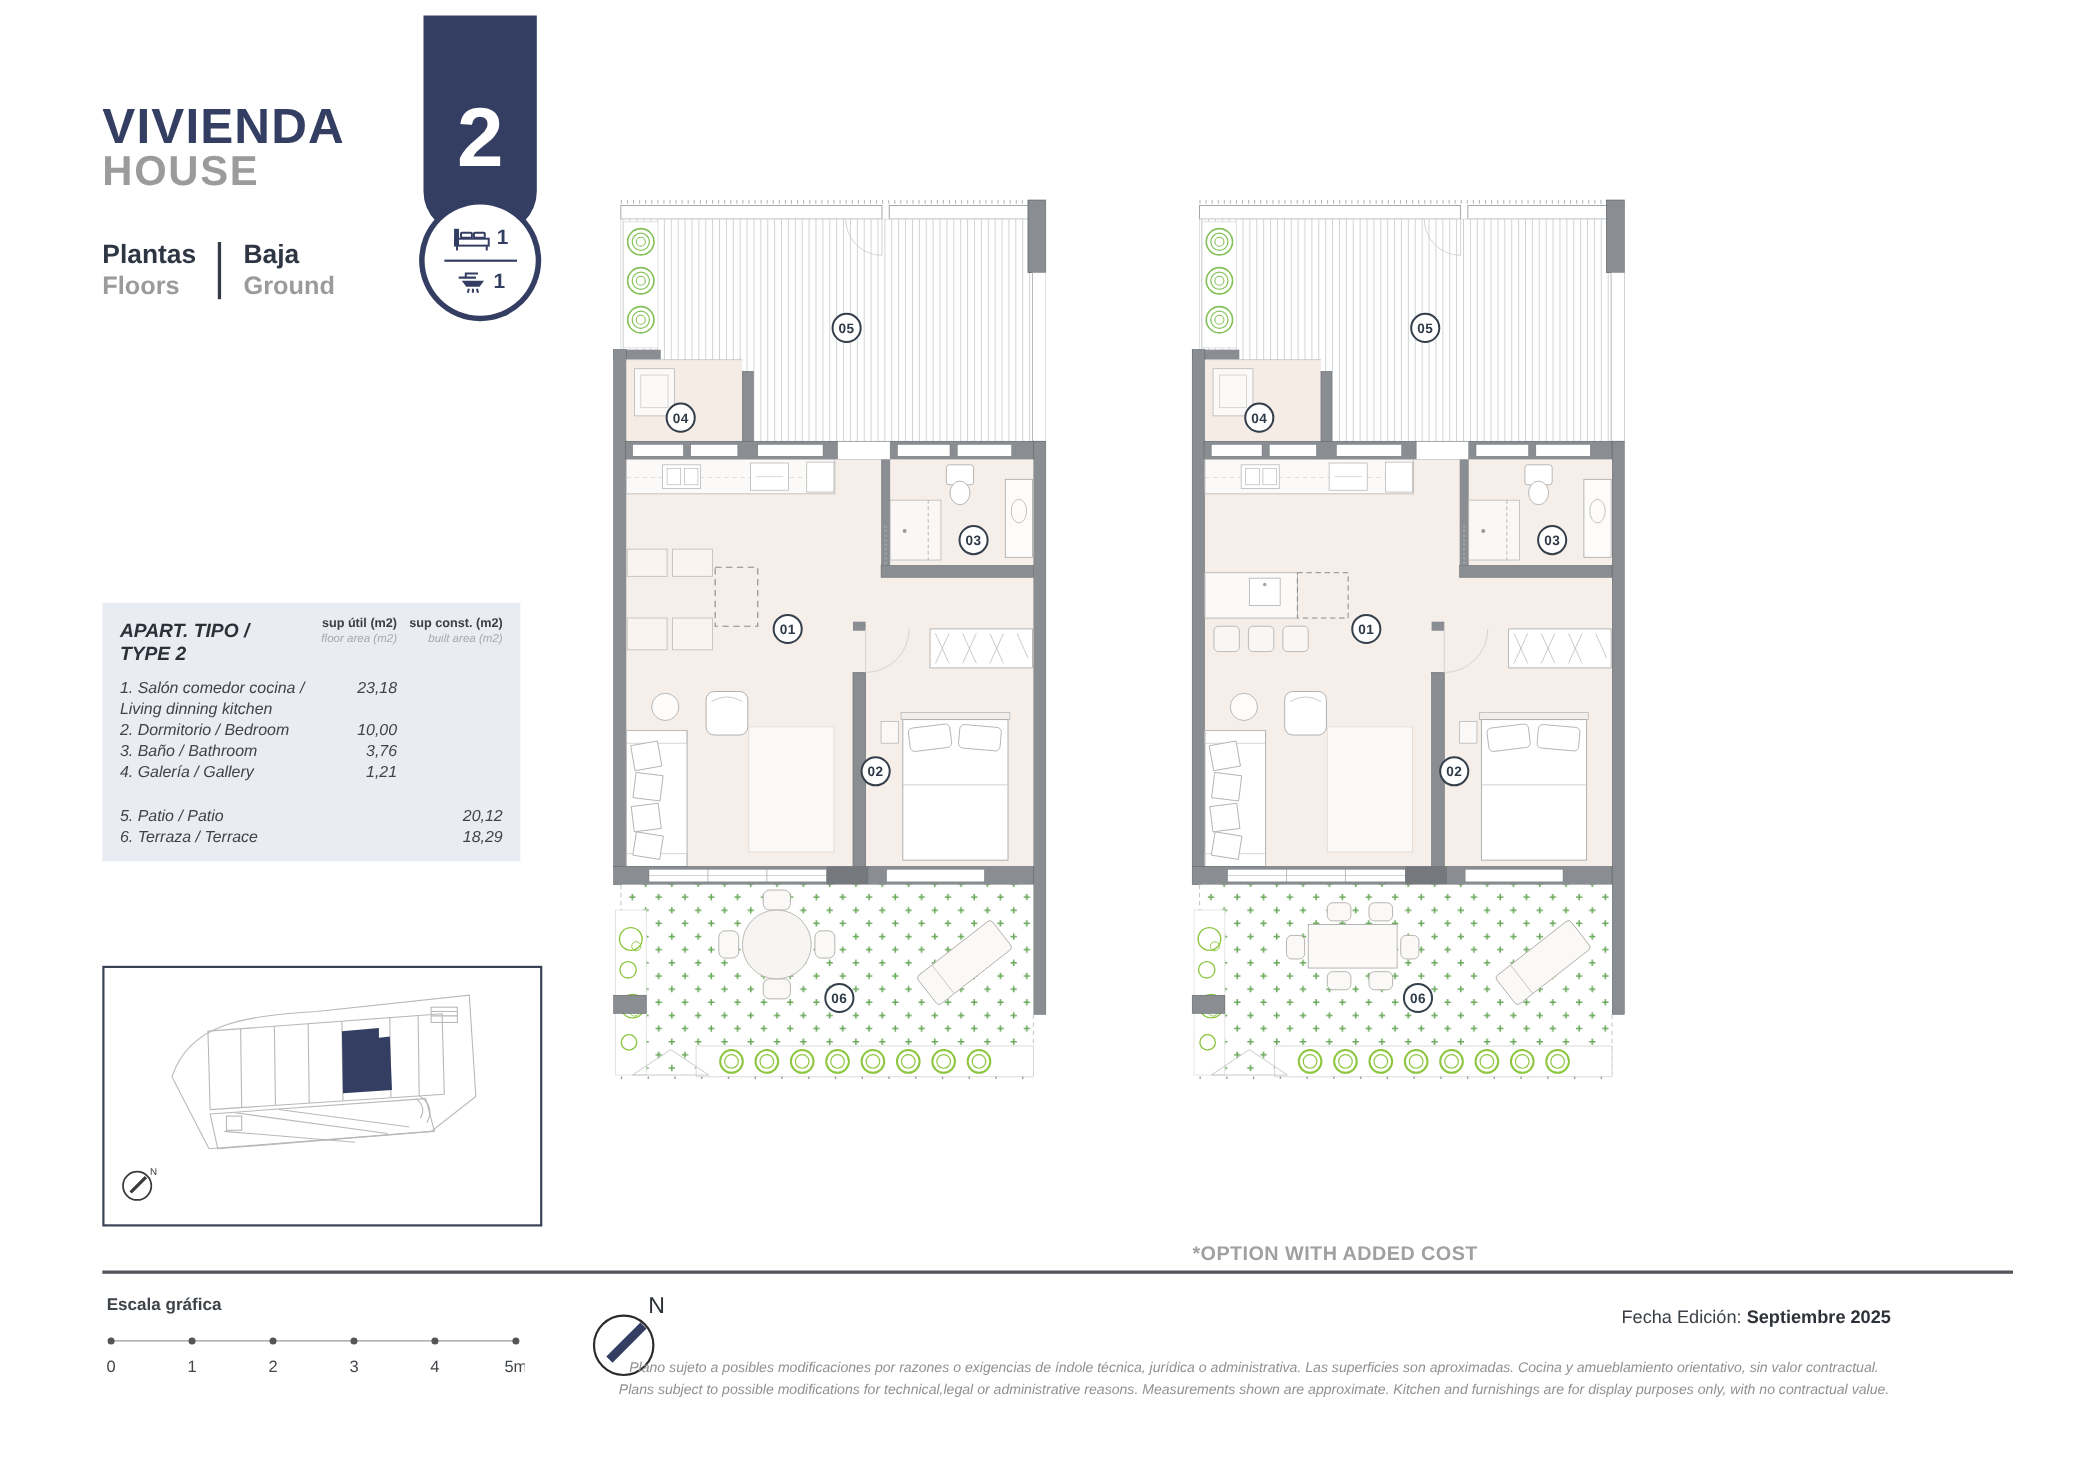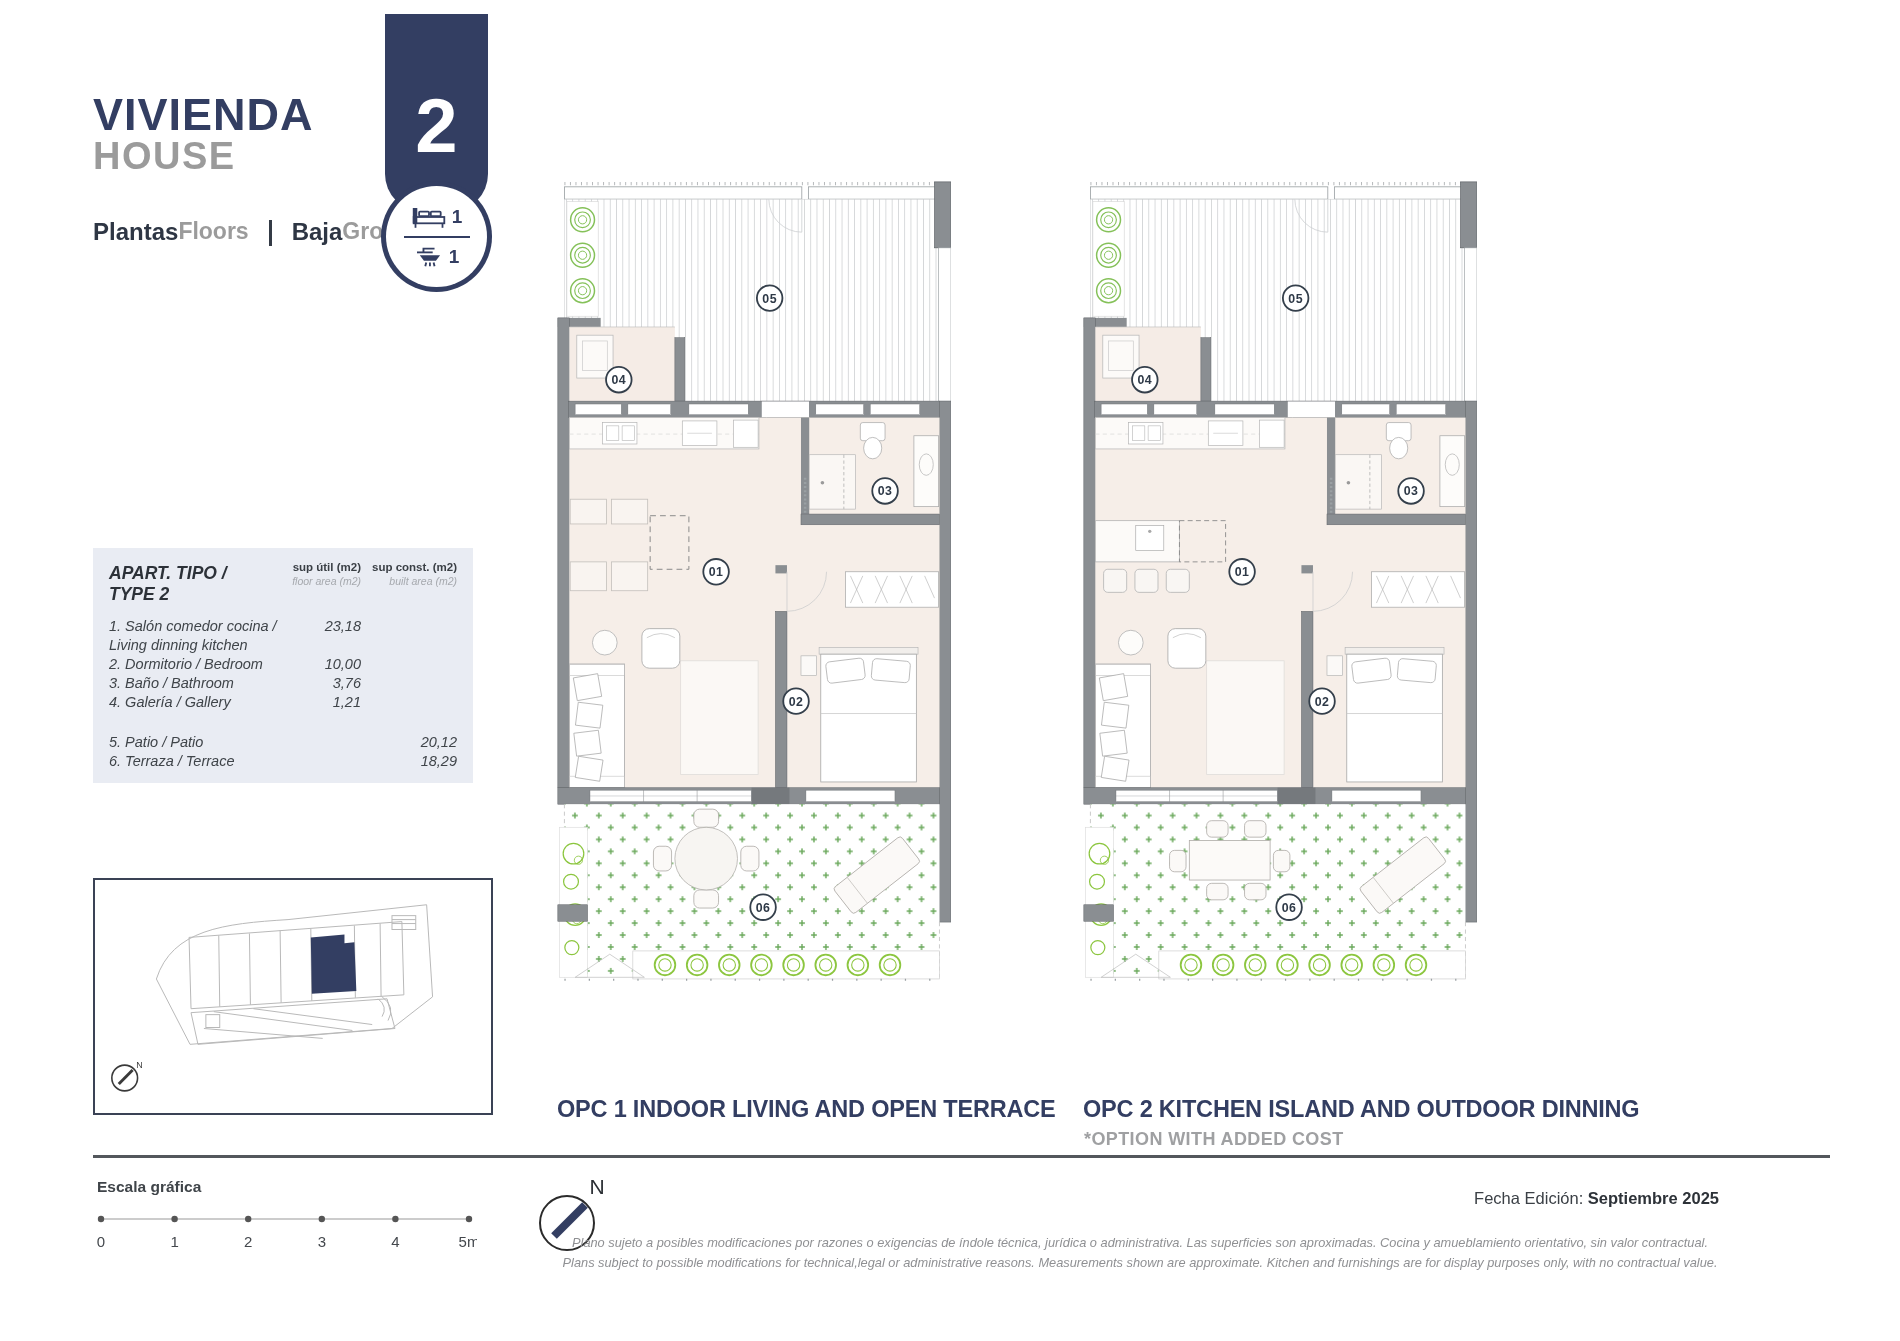--- a/index.html
+++ b/index.html
@@ -8,21 +8,21 @@
   }
   *{margin:0;padding:0;box-sizing:border-box;}
   body{width:1900px;height:1341px;background:#fff;font-family:"Liberation Sans",sans-serif;position:relative;overflow:hidden;}
   .page{position:absolute;inset:0;background:#fff;}
 
   
   .hdr{position:absolute;left:93px;top:92px;}
   .hdr .t-es{font-size:45px;font-weight:700;color:var(--navy);letter-spacing:1px;line-height:1.0;}
   .hdr .t-en{font-size:38px;font-weight:700;color:var(--gray);letter-spacing:1.5px;line-height:1.05;}
   .floors{position:absolute;left:93px;top:218px;display:flex;align-items:stretch;}
-  .floors .col{display:flex;flex-direction:row;}
+  .floors .col{display:flex;flex-direction:column;}
   .floors .divider{width:3px;background:#343b46;margin:2px 20px 0 20px;}
   .fl-es{font-size:24px;font-weight:700;color:#2e3644;line-height:1.15;}
   .fl-en{font-size:23px;font-weight:700;color:var(--gray);line-height:1.15;}
 
   
   .badge{position:absolute;left:385px;top:14px;width:103px;height:272px;}
   .badge .slab{position:absolute;left:0;top:0;width:103px;height:198px;background:var(--navy);border-radius:0 0 38px 38px;}
   .badge .num{position:absolute;left:0;top:74px;width:103px;text-align:center;font-size:76px;font-weight:700;color:#fff;line-height:1;}
   .badge .circle{position:absolute;left:1px;top:172px;width:101px;height:101px;border-radius:50%;background:#fff;box-shadow:0 0 0 5px var(--navy);display:flex;flex-direction:column;align-items:center;justify-content:center;}
   .badge .row{display:flex;align-items:center;gap:5px;height:38px;}
@@ -429,22 +429,20 @@
         <text class="rlabel" x="258" y="148" dy="0.36em">05</text>
         <text class="rlabel" x="75" y="247" dy="0.36em">04</text>
         <text class="rlabel" x="398" y="382" dy="0.36em">03</text>
         <text class="rlabel" x="193" y="480" dy="0.36em">01</text>
         <text class="rlabel" x="290" y="637" dy="0.36em">02</text>
         <text class="rlabel" x="250" y="887" dy="0.36em">06</text>
       </g>
     </svg>
   </div>
 
-  <div class="opc-label l1">OPC 1 INDOOR LIVING AND OPEN TERRACE</div>
-  <div class="opc-label l2">OPC 2 KITCHEN ISLAND AND OUTDOOR DINNING</div>
   <div class="opc-note">*OPTION WITH ADDED COST</div>
 
   <div class="rule"></div>
   <div class="scale-label">Escala gráfica</div>
   <div class="scalebar">
     <svg width="382" height="50" viewBox="0 0 382 50">
       <line x1="6" y1="14" x2="374" y2="14" stroke="#9a9a9a" stroke-width="1.2"></line>
       <g fill="#555">
         <circle cx="6" cy="14" r="3.2"></circle>
           <circle cx="79.6" cy="14" r="3.2"></circle>

